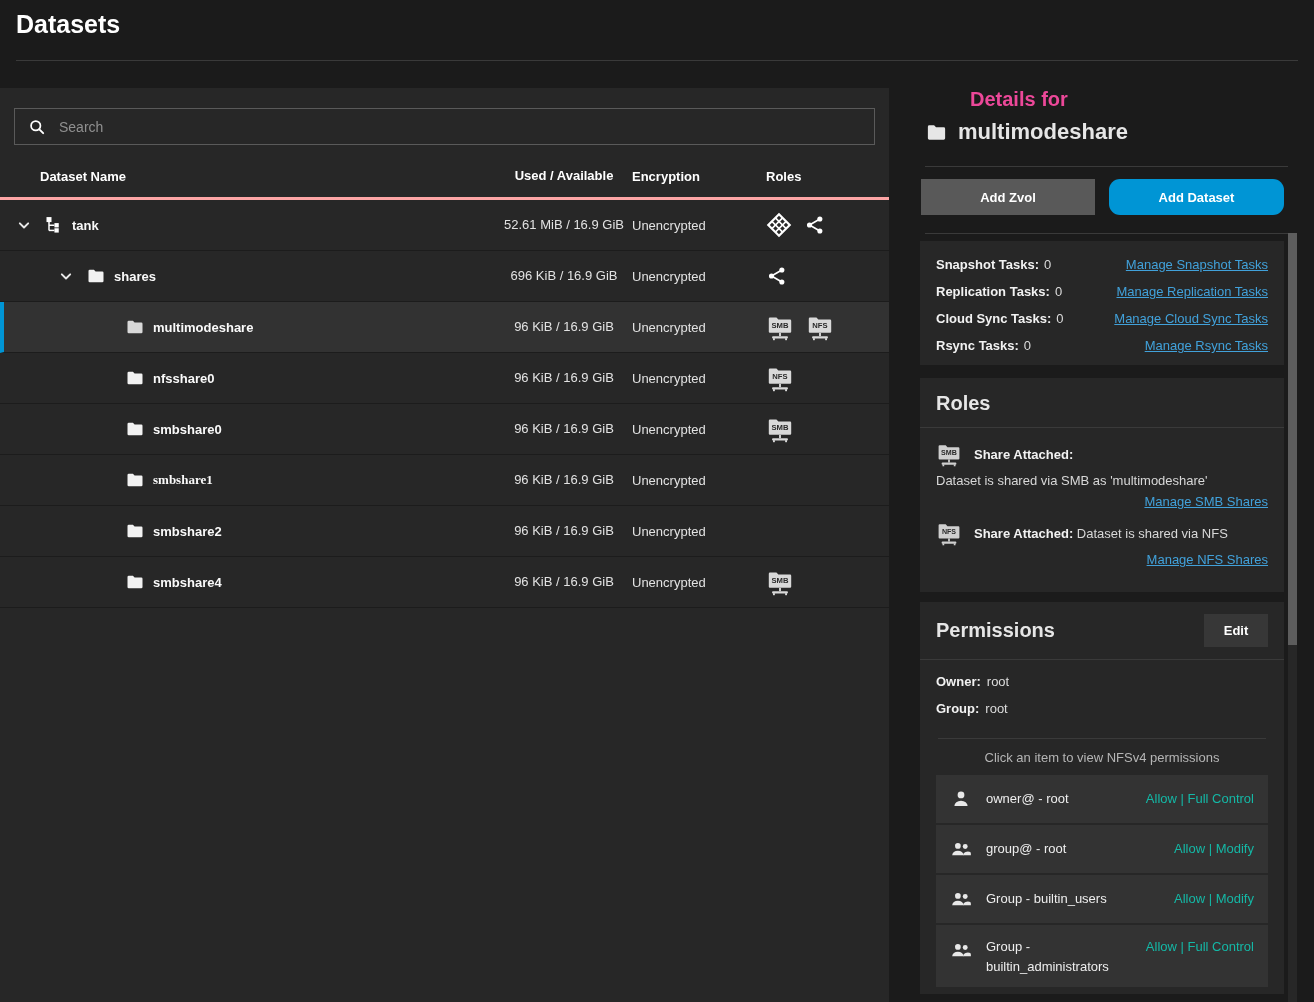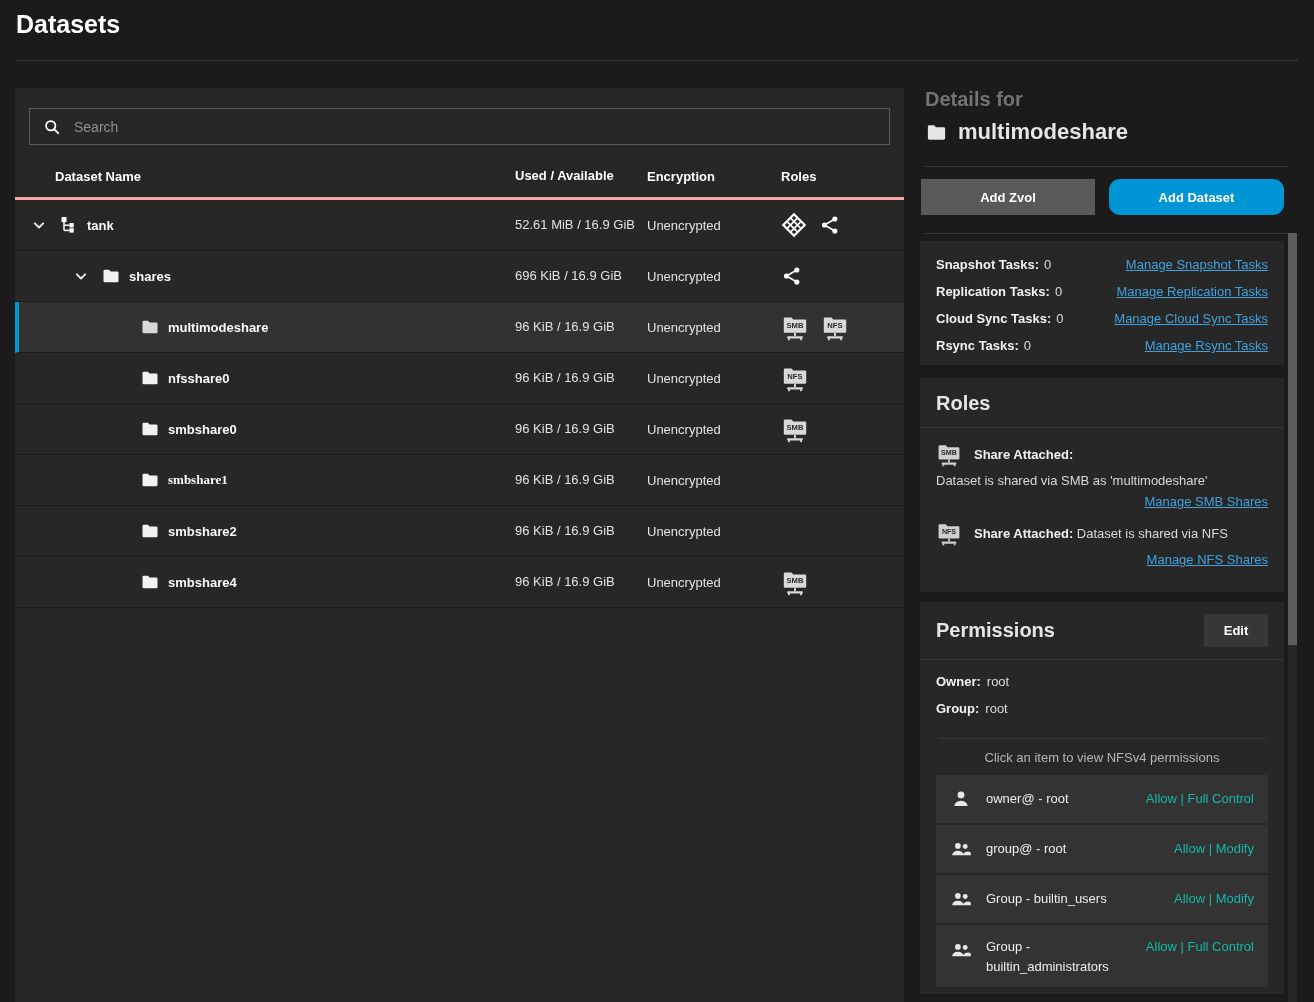--- a/index.html
+++ b/index.html
@@ -8,44 +8,44 @@
     background:#1b1b1b;
     font-family:"Liberation Sans", sans-serif;
     color:#e8e8e8;
     position:relative;
     font-size:13px;
   }
   .page-title { position:absolute; left:16px; top:10px; font-size:25px; font-weight:bold; color:#fff; }
   .title-divider { position:absolute; left:16px; top:60px; width:1282px; height:1px; background:#3a3a3a; }
 
   
-  .left-panel { position:absolute; left:15px; top:88px; width:889px; bottom:0; background:#272727; }
+  .left-panel { position:absolute; left:0; top:88px; width:889px; bottom:0; background:#272727; }
   .search-wrap { padding:20px 14px 11px 14px; }
   .search-box { height:37px; border:1px solid #5a5a5a; display:flex; align-items:center; padding:0 12px; background:transparent; }
   .search-box svg { flex:0 0 auto; }
   .search-input { flex:1; background:transparent; border:none; outline:none; color:#d8d8d8; font-size:14px; margin-left:12px; font-family:"Liberation Sans",sans-serif; }
   .search-input::placeholder { color:#909090; }
 
   .thead { display:flex; height:44px; align-items:center; font-weight:bold; color:#fff; border-bottom:3px solid #fca5a5; }
   .c-name { flex:1; display:flex; align-items:center; min-width:0; }
   .thead .c-name { padding-left:40px; }
-  .c-used { width:132px; padding-right:4px; line-height:1.4; color:#e2e2e2; }
+  .c-used { width:132px; padding-right:4px; line-height:1.4; color:#e2e2e2;text-align:center; }
   .c-enc  { width:134px; color:#e2e2e2; }
   .c-roles{ width:123px; display:flex; align-items:center; gap:12px; }
   .thead .c-used, .thead .c-enc, .thead .c-roles { color:#fff; }
 
   .trow { display:flex; height:51px; align-items:center; border-bottom:1px solid #1c1c1c; cursor:pointer; }
   .trow.selected { background:#323232; border-left:4px solid #0095d5; }
   .row-label { font-weight:bold; color:#fafafa; margin-left:8px; white-space:nowrap; }
   .tree-icon { margin-left:10px; }
   .chev { flex:0 0 auto; }
 
   
   .details-heading { position:absolute; left:925px; top:88px; width:363px; }
-  .details-heading .h1 { font-size:20px; font-weight:bold; color:#737373; }
+  .details-heading .h1 { font-size:20px; font-weight:bold; color:#ec4899;margin-left:45px; }
   .details-heading .h2 { margin-top:8px; display:flex; align-items:center; gap:10px; font-size:22px; font-weight:bold; color:#e6e6e6; }
   .rdiv { position:absolute; left:925px; width:363px; height:1px; background:#3a3a3a; }
   .btn-row { position:absolute; left:921px; top:179px; width:363px; display:flex; justify-content:space-between; }
   .btn { height:36px; border:none; font-family:"Liberation Sans",sans-serif; font-size:13px; font-weight:bold; color:#fff; cursor:pointer; }
   .btn-zvol { width:174px; background:#595959; }
   .btn-dataset { width:175px; background:#0095d5;border-radius:11px; }
 
   .card { position:absolute; left:920px; width:364px; background:#272727; }
   .card-inner { padding:12px 16px; }
 

